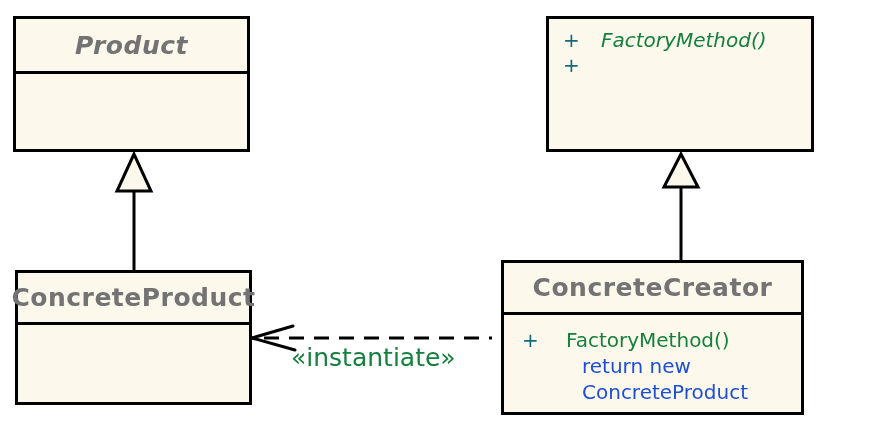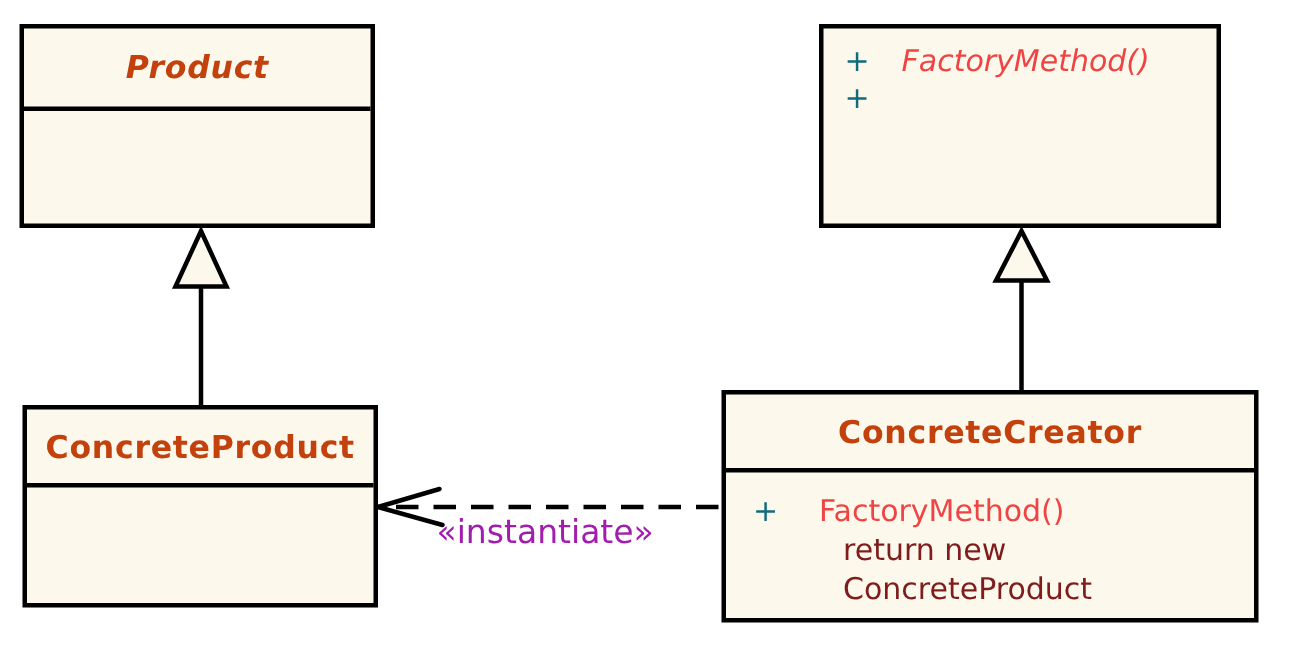--- a/index.html
+++ b/index.html
@@ -32,22 +32,22 @@
   }
   .uml-header {
     box-sizing: border-box;
     border-bottom: 3px solid #000000;
     display: flex;
     align-items: center;
     justify-content: center;
   }
   .uml-title {
     font-weight: bold;
-    font-size: 21px;
-    color: #c2410c;
+    font-size: 25px;
+    color: #737373;
     letter-spacing: 0.5px;
     white-space: nowrap;
   }
   .uml-title.abstract {
     font-style: italic;
   }
   .uml-body {
     box-sizing: border-box;
   }
   .member-row {
@@ -58,46 +58,46 @@
     white-space: nowrap;
   }
   .member-row .vis {
     display: inline-block;
     color: #116B7D;
   }
   .member-row.abstract-method .mtext {
     font-style: italic;
   }
   .member-row .mtext {
-    color: #ef4444;
+    color: #15803d;
   }
   .note-row {
     font-size: 20px;
-    color: #7f1d1d;
+    color: #1d4ed8;
     white-space: nowrap;
   }
   .dep-label {
     position: absolute;
-    font-size: 22px;
-    color: #a21caf;
+    font-size: 25px;
+    color: #15803d;
     white-space: nowrap;
     z-index: 3;
   }
 
   
   #box-product        { left: 13px;  top: 16px;  width: 237px; height: 136px; }
   #box-product .uml-header { height: 55px; }
   #box-creator        { left: 546px; top: 16px;  width: 268px; height: 136px; }
   #box-creator .uml-header { height: 51px; }
   #box-creator .uml-body { padding: 9px 0 0 14px; }
   #box-creator .member-row { line-height: 25px; }
   #box-creator .vis { width: 38px; }
   #box-concrete-product { left: 15px; top: 270px; width: 237px; height: 135px; }
   #box-concrete-product .uml-header { height: 52px; }
-  #box-concrete-creator { left: 481px; top: 260px; width: 358px; height: 155px; }
+  #box-concrete-creator { left: 501px; top: 260px; width: 303px; height: 155px; }
   #box-concrete-creator .uml-header { height: 52px; }
   #box-concrete-creator .uml-body { padding: 12px 0 0 18px; }
   #box-concrete-creator .member-row { line-height: 26px; }
   #box-concrete-creator .vis { width: 44px; }
   #box-concrete-creator .note-row { margin-left: 60px; line-height: 26px; }
 
   #instantiate-label { left: 291px; top: 343px; }
 </style>
 </head>
 <body>

